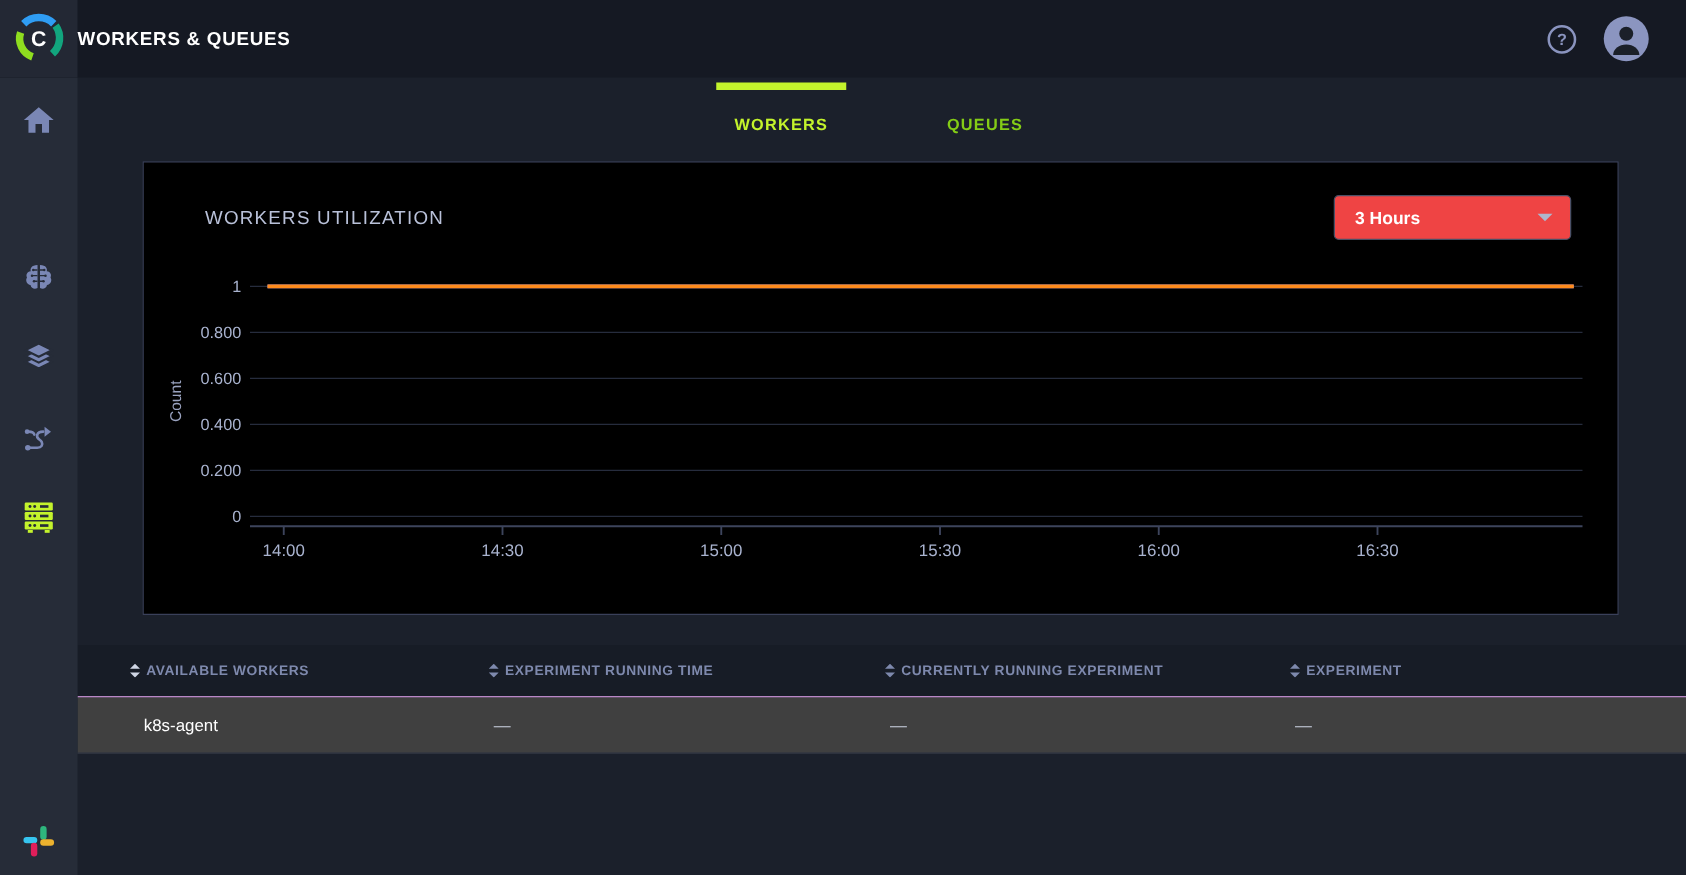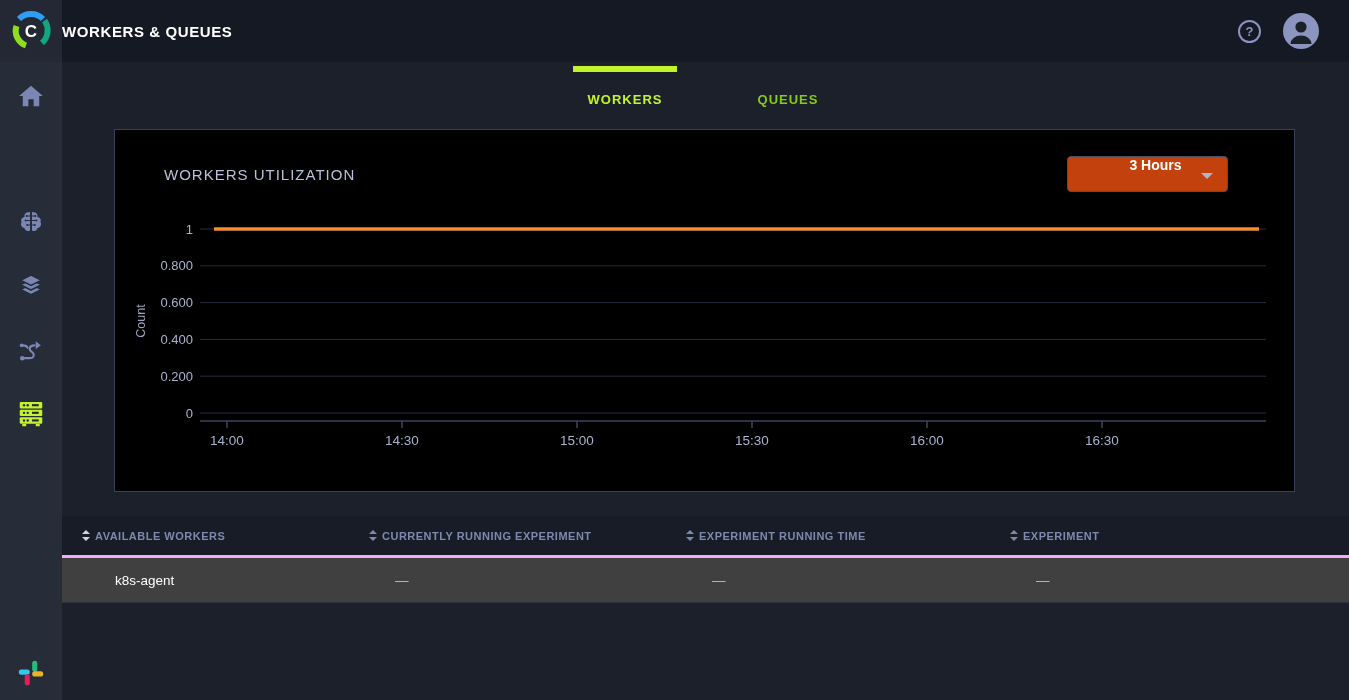--- a/index.html
+++ b/index.html
@@ -40,40 +40,40 @@
          align-items:center; justify-content:center; }
   .tab.active { color:#c3f32c; }
   .tab-workers { left:511px; width:104px; }
   .tab-queues  { left:664px; width:124px; }
 
   
   .panel { position:absolute; left:52px; top:67px; width:1181px; height:363px;
            background:#000000; border:1px solid #3a405a; }
   .panel-title { position:absolute; left:49px; top:36px; color:#b9c1d9;
                  font-size:15px; letter-spacing:1px; }
-  .time-select { position:absolute; left:952px; top:26px; width:161px; height:36px;
+  .time-select { position:absolute; left:952px; top:26px; width:190px; height:36px;
                  border:1px solid #4a5066; border-radius:4px; display:flex;
-                 align-items:center; cursor:pointer; background:#c2410c;flex-direction:column; }
+                 align-items:center; cursor:pointer; background:#ef4444; }
   .time-select .val { color:#ffffff; font-size:14px; font-weight:bold; margin-left:16px; }
   .caret { margin-left:auto; margin-right:14px; width:0; height:0;
            border-left:6px solid transparent; border-right:6px solid transparent;
            border-top:6px solid #aeb6cc; }
   #chart-svg { position:absolute; left:0; top:0; }
 
   .legend { position:absolute; left:0; top:455px; width:1181px; display:flex;
             justify-content:center; gap:44px; }
   .legend-item { display:flex; align-items:center; gap:13px; cursor:pointer; }
   .legend-dot { width:15px; height:15px; border-radius:50%; }
   .legend-label { color:#cdd3e4; font-size:13.5px; }
 
   
   .wtable { position:absolute; left:0; top:454px; width:1287px; }
   .thead { height:42px; background:#171c26; display:grid;
-           grid-template-columns:287px 317px 324px 1fr; padding-left:20px;
-           align-items:center; border-bottom:3px solid #f0abfc; }
+           grid-template-columns:287px 317px 324px 1fr; padding-left:42px;
+           align-items:center; border-bottom:1px solid #f0abfc; }
   .th { display:flex; align-items:center; gap:5px; color:#7e89ad; font-size:11px;
         font-weight:bold; letter-spacing:.5px; cursor:pointer; }
   .trow { height:45px; background:#404040; display:grid;
           grid-template-columns:287px 317px 324px 1fr; padding-left:46px;
           align-items:center; border-bottom:1px solid #2b3140; cursor:pointer; }
   .td { color:#bcc2d0; font-size:13.5px; }
   .td.first { color:#ffffff; padding-left:7px; }
 
   .sort-icon { flex:0 0 8px; }
 </style>
@@ -245,28 +245,28 @@
           <path d="M4 0 L8 4 H0 Z" fill="#cfd5e4"></path>
             <path d="M0 7 H8 L4 11 Z" fill="#cfd5e4"></path>
         </svg>
         <span>AVAILABLE WORKERS</span>
       </div>
       <div class="th">
         <svg class="sort-icon" width="8" height="11" viewBox="0 0 8 11">
           <path d="M4 0 L8 4 H0 Z" fill="#7e89ad"></path>
             <path d="M0 7 H8 L4 11 Z" fill="#7e89ad"></path>
         </svg>
-        <span>CURRENTLY RUNNING EXPERIMENT</span>
+        <span>EXPERIMENT RUNNING TIME</span>
       </div>
       <div class="th">
         <svg class="sort-icon" width="8" height="11" viewBox="0 0 8 11">
           <path d="M4 0 L8 4 H0 Z" fill="#7e89ad"></path>
             <path d="M0 7 H8 L4 11 Z" fill="#7e89ad"></path>
         </svg>
-        <span>EXPERIMENT RUNNING TIME</span>
+        <span>CURRENTLY RUNNING EXPERIMENT</span>
       </div>
       <div class="th">
         <svg class="sort-icon" width="8" height="11" viewBox="0 0 8 11">
           <path d="M4 0 L8 4 H0 Z" fill="#7e89ad"></path>
             <path d="M0 7 H8 L4 11 Z" fill="#7e89ad"></path>
         </svg>
         <span>EXPERIMENT</span>
       </div>
     </div>
     <div class="trow">

